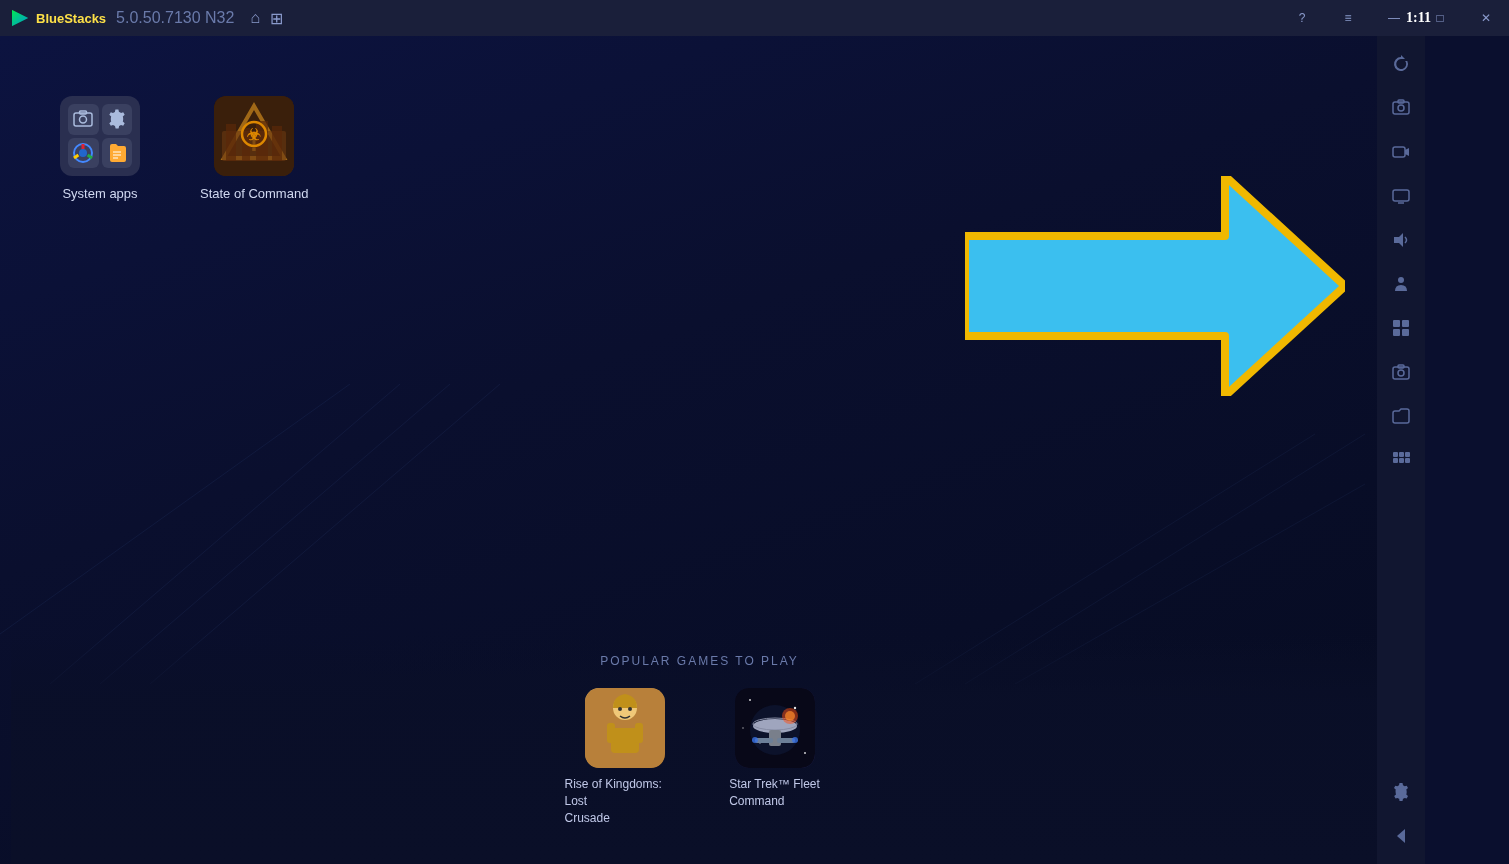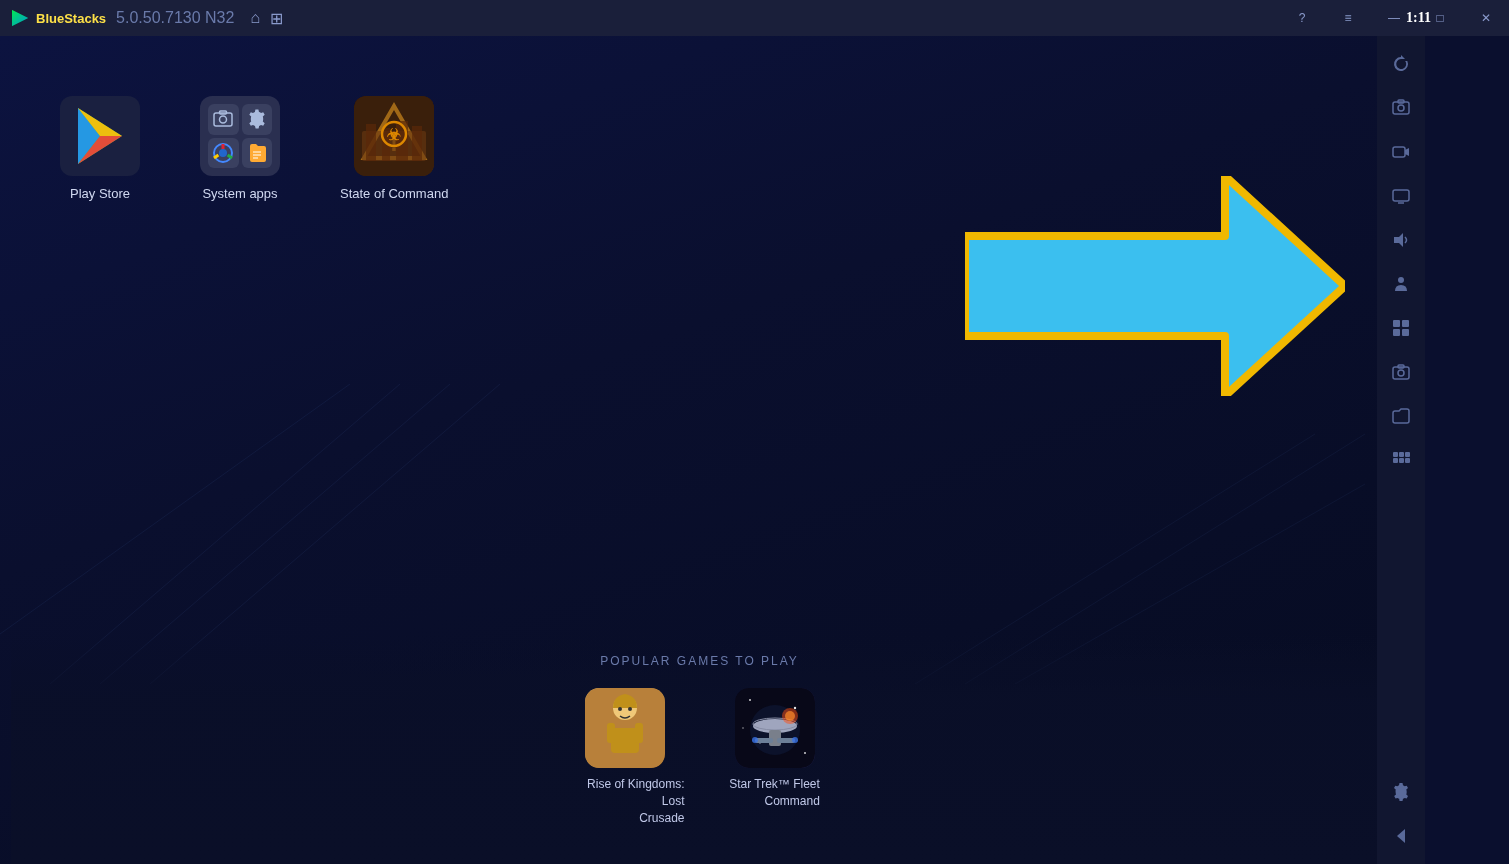--- a/index.html
+++ b/index.html
@@ -236,21 +236,21 @@
       display: flex;
       align-items: center;
       justify-content: center;
       font-size: 28px;
       overflow: hidden;
       position: relative;
     }
     .game-label {
       color: #c0c8e8;
       font-size: 12px;
-      text-align: right;
+      text-align: left;
       line-height: 1.4;
     }
   </style>
 </head>
 <body>
 
 <div id="titlebar">
   <div class="logo">
 
     <svg class="logo-icon" viewBox="0 0 20 20">
@@ -373,33 +373,20 @@
   </svg>
 
   <svg viewBox="0 0 600 300" style="position:absolute;bottom:180px;right:60px;width:600px;height:300px;opacity:0.1">
     <line x1="200" y1="300" x2="600" y2="50" stroke="#4060a0" stroke-width="1"></line>
     <line x1="150" y1="300" x2="550" y2="50" stroke="#4060a0" stroke-width="1"></line>
     <line x1="250" y1="300" x2="600" y2="100" stroke="#4060a0" stroke-width="1"></line>
   </svg>
 
   <div id="apps-area">
 
-    <div class="app-icon">
-      <div class="app-icon-img play-store-icon">
-        <svg width="80" height="80" viewBox="0 0 80 80">
-          <rect width="80" height="80" rx="12" fill="#1a2040"></rect>
-
-          <polygon points="18,12 62,40 18,68" fill="#4CAF50"></polygon>
-          <polygon points="18,12 40,40 18,68" fill="#2196F3" opacity="0.9"></polygon>
-          <polygon points="18,12 62,40 40,40" fill="#FFC107" opacity="0.9"></polygon>
-          <polygon points="40,40 62,40 18,68" fill="#F44336" opacity="0.9"></polygon>
-        </svg>
-      </div>
-      <span class="app-icon-label">Play Store</span>
-    </div>
 
     <div class="app-icon">
       <div style="width:80px;height:80px;border-radius:12px;overflow:hidden;background:#2a2f50;display:grid;grid-template-columns:1fr 1fr;gap:3px;padding:8px;">
 
         <div style="background:#3a4060;border-radius:6px;display:flex;align-items:center;justify-content:center;font-size:14px;">
           <svg width="22" height="22" viewBox="0 0 22 22" fill="none" stroke="#aabbdd" stroke-width="1.5">
             <rect x="2" y="5" width="18" height="13" rx="2"></rect>
             <circle cx="11" cy="11.5" r="3.5"></circle>
             <rect x="7.5" y="3" width="7" height="3" rx="1"></rect>
           </svg>

